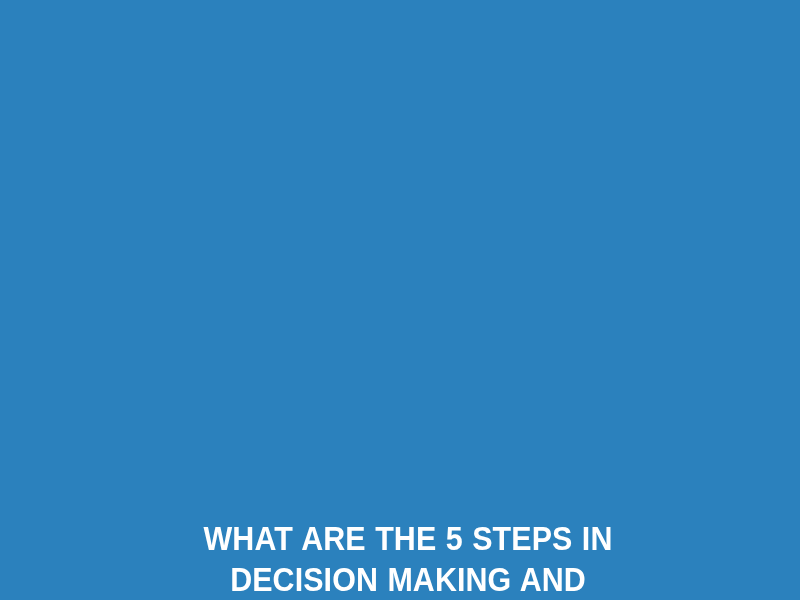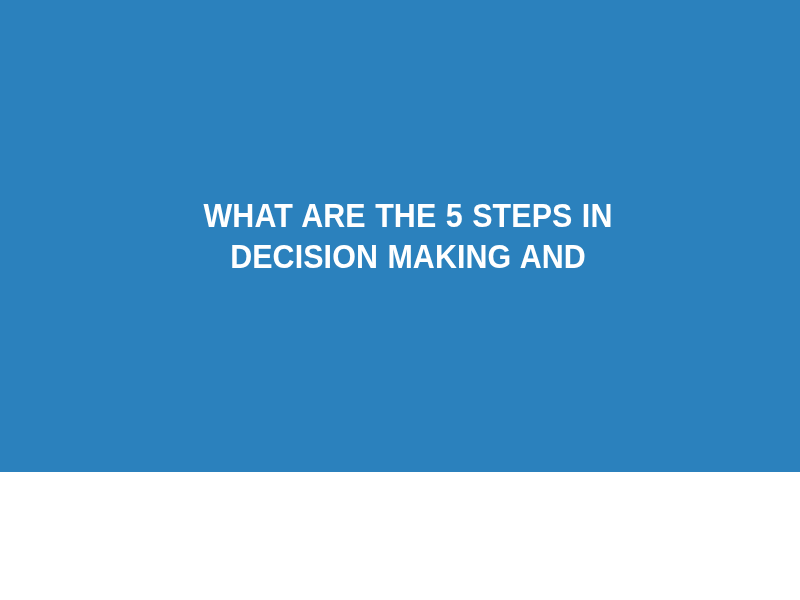--- a/index.html
+++ b/index.html
@@ -10,24 +10,24 @@
   body {
     width: 800px;
     height: 600px;
     overflow: hidden;
     font-family: "Liberation Sans", sans-serif;
   }
 
   #hero-banner {
     position: relative;
     width: 800px;
-    height: 472px;
+    height: 600px;
     box-sizing: border-box;
     display: flex;
-    align-items: center;
+    align-items: flex-end;
     justify-content: center;
     background: #2b81bd;
     padding-left: 16px;
   }
 
   #hero-title-block {
     width: 620px;
     text-align: center;
   }
 

